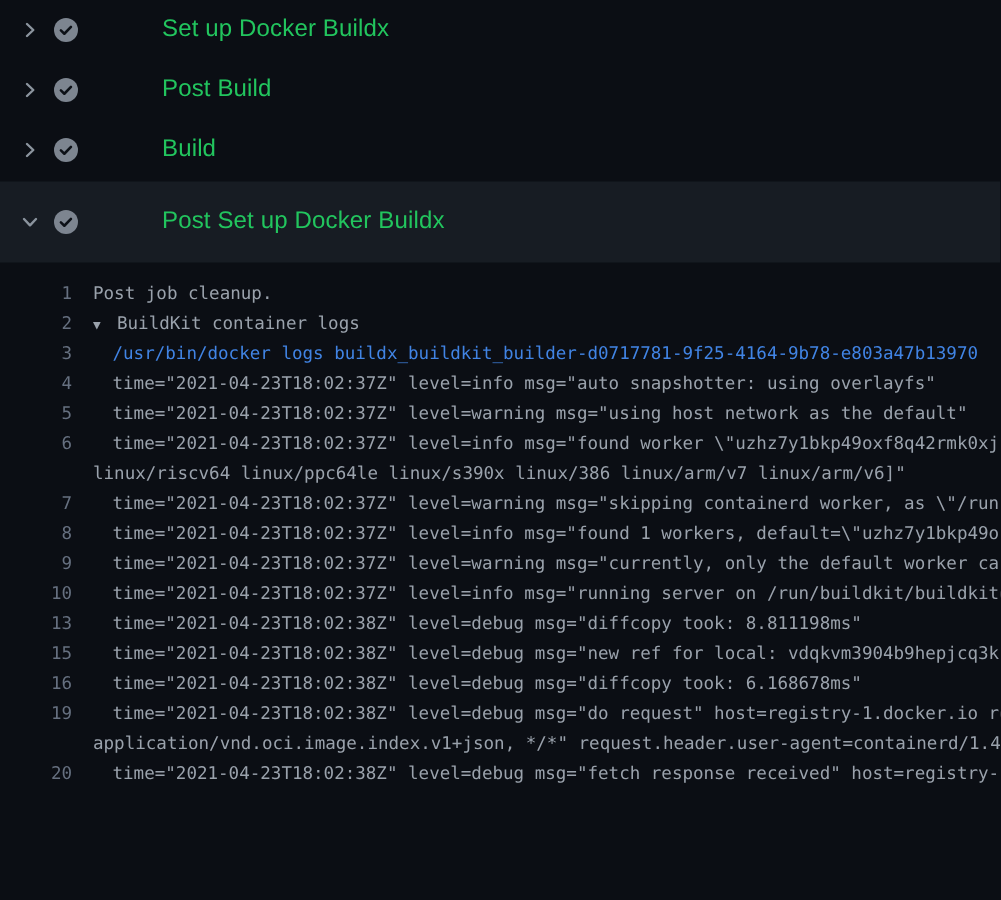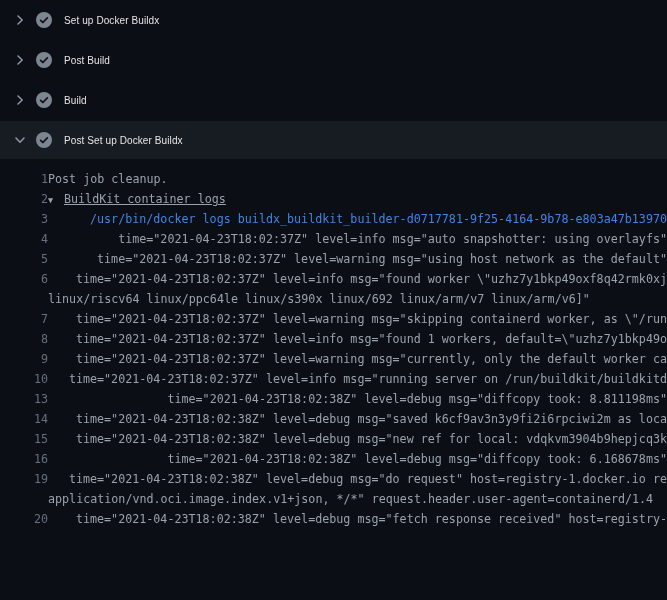--- a/index.html
+++ b/index.html
@@ -7,38 +7,38 @@
     width:667px;height:600px;overflow:hidden;
     background:#0b0e14;
     font-family:"Liberation Sans",sans-serif;
     -webkit-font-smoothing:antialiased;
   }
   .steps{width:667px;}
   .step-header{
     height:40px;display:flex;align-items:center;
     padding-left:12px;cursor:pointer;box-sizing:border-box;
   }
-  .step-header.expanded{background:#171c23;height:38px;margin-top:1px;}
+  .step-header.expanded{background:#171c23;height:54px;margin-top:1px;}
   .chev{width:16px;height:16px;margin-right:8px;flex:0 0 16px;display:flex;align-items:center;justify-content:center;}
   .check-circle{width:16px;height:16px;margin-right:12px;flex:0 0 16px;}
-  .step-title{color:#e5e5e5;font-size:10px;letter-spacing:.1px;}
+  .step-title{color:#22c55e;font-size:16px;letter-spacing:.1px;margin-left:44px;}
   .log-area{
     padding-top:10px;
     font-family:"DejaVu Sans Mono","Liberation Mono",monospace;
     font-size:11.7px;
   }
   .log-row{display:flex;height:20px;line-height:20px;white-space:pre;}
   .log-num{
     width:48px;min-width:48px;text-align:right;color:#667080;
     cursor:pointer;user-select:none;
   }
-  .log-text{color:#9aa2ac;overflow:hidden;flex:1 1 auto;}
-  .log-row.indent .log-text,.log-row.command .log-text{padding-left:13px;text-align:right;}
+  .log-text{margin-left:14px;color:#9aa2ac;overflow:hidden;flex:1 1 auto;}
+  .log-row.indent .log-text,.log-row.command .log-text{padding-left:13px;}
   .log-row.command .log-text{color:#4184e4;}
-  .log-row.group .log-text{cursor:pointer;text-decoration:underline;}
+  .log-row.group .log-text{cursor:pointer;}
   .marker{display:inline-block;width:16px;font-size:8.5px;color:#9aa2ac;}
 </style>
 </head>
 <body>
 
 <div class="steps">
     <div class="step-header">
       <span class="chev">
         <svg width="16" height="16" viewBox="0 0 16 16">
           <path d="M6 4l4.2 4L6 12" fill="none" stroke="#8b949e" stroke-width="1.6" stroke-linecap="round" stroke-linejoin="round"></path>
@@ -87,25 +87,24 @@
       <span class="step-title">Post Set up Docker Buildx</span>
     </div>
   </div>
 <div class="log-area">
     <div class="log-row plain"><span class="log-num">1</span><span class="log-text">Post job cleanup.</span></div>
     <div class="log-row group"><span class="log-num">2</span><span class="log-text"><span class="marker">▼</span><span>BuildKit container logs</span></span></div>
     <div class="log-row command"><span class="log-num">3</span><span class="log-text">/usr/bin/docker logs buildx_buildkit_builder-d0717781-9f25-4164-9b78-e803a47b13970</span></div>
     <div class="log-row indent"><span class="log-num">4</span><span class="log-text">time="2021-04-23T18:02:37Z" level=info msg="auto snapshotter: using overlayfs"</span></div>
     <div class="log-row indent"><span class="log-num">5</span><span class="log-text">time="2021-04-23T18:02:37Z" level=warning msg="using host network as the default"</span></div>
     <div class="log-row indent"><span class="log-num">6</span><span class="log-text">time="2021-04-23T18:02:37Z" level=info msg="found worker \"uzhz7y1bkp49oxf8q42rmk0xj</span></div>
-    <div class="log-row wrap"><span class="log-num"></span><span class="log-text">linux/riscv64 linux/ppc64le linux/s390x linux/692 linux/arm/v7 linux/arm/v6]"</span></div>
+    <div class="log-row wrap"><span class="log-num"></span><span class="log-text">linux/riscv64 linux/ppc64le linux/s390x linux/386 linux/arm/v7 linux/arm/v6]"</span></div>
     <div class="log-row indent"><span class="log-num">7</span><span class="log-text">time="2021-04-23T18:02:37Z" level=warning msg="skipping containerd worker, as \"/run</span></div>
     <div class="log-row indent"><span class="log-num">8</span><span class="log-text">time="2021-04-23T18:02:37Z" level=info msg="found 1 workers, default=\"uzhz7y1bkp49o</span></div>
     <div class="log-row indent"><span class="log-num">9</span><span class="log-text">time="2021-04-23T18:02:37Z" level=warning msg="currently, only the default worker ca</span></div>
     <div class="log-row indent"><span class="log-num">10</span><span class="log-text">time="2021-04-23T18:02:37Z" level=info msg="running server on /run/buildkit/buildkitd</span></div>
     <div class="log-row indent"><span class="log-num">13</span><span class="log-text">time="2021-04-23T18:02:38Z" level=debug msg="diffcopy took: 8.811198ms"</span></div>
-    <div class="log-row indent"><span class="log-num">14</span><span class="log-text">time="2021-04-23T18:02:38Z" level=debug msg="saved k6cf9av3n3y9fi2i6rpciwi2m as loca</span></div>
     <div class="log-row indent"><span class="log-num">15</span><span class="log-text">time="2021-04-23T18:02:38Z" level=debug msg="new ref for local: vdqkvm3904b9hepjcq3k</span></div>
     <div class="log-row indent"><span class="log-num">16</span><span class="log-text">time="2021-04-23T18:02:38Z" level=debug msg="diffcopy took: 6.168678ms"</span></div>
     <div class="log-row indent"><span class="log-num">19</span><span class="log-text">time="2021-04-23T18:02:38Z" level=debug msg="do request" host=registry-1.docker.io re</span></div>
     <div class="log-row wrap"><span class="log-num"></span><span class="log-text">application/vnd.oci.image.index.v1+json, */*" request.header.user-agent=containerd/1.4</span></div>
     <div class="log-row indent"><span class="log-num">20</span><span class="log-text">time="2021-04-23T18:02:38Z" level=debug msg="fetch response received" host=registry-</span></div>
   </div>
 
 </body></html>

